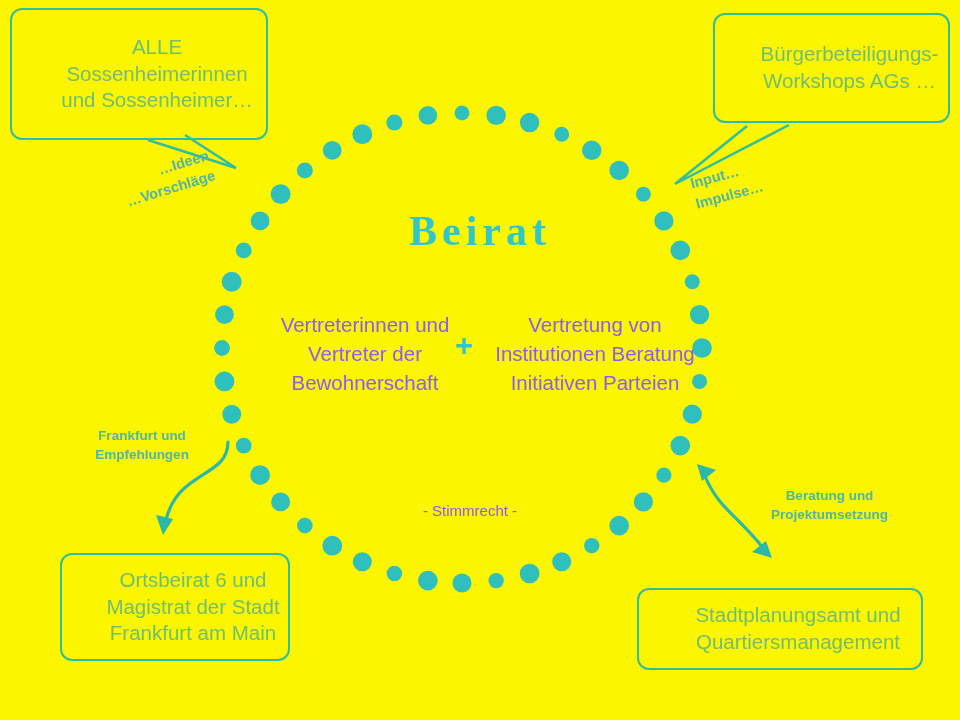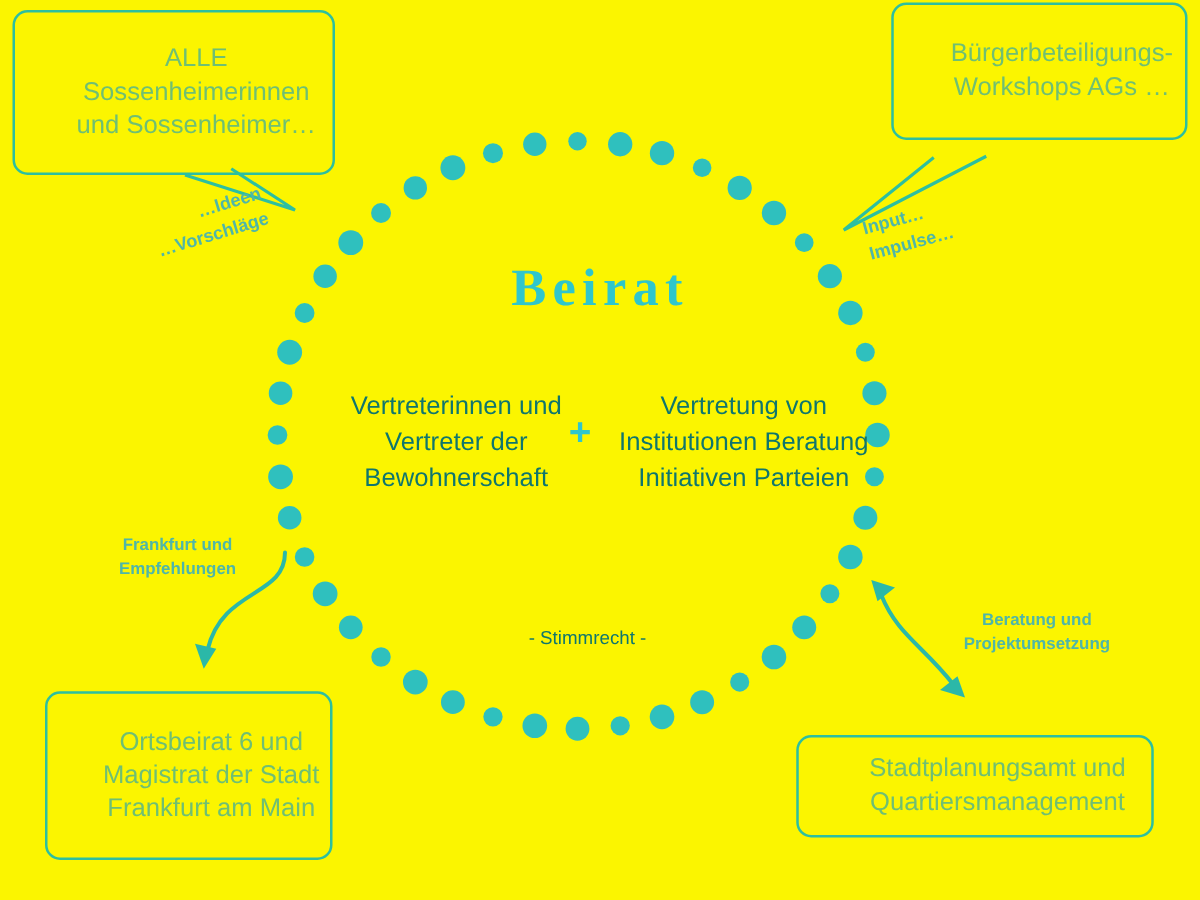--- a/index.html
+++ b/index.html
@@ -19,25 +19,25 @@
     background:transparent;
     box-sizing:border-box;
     display:flex;align-items:center;justify-content:center;
     text-align:center;
     color:#6FBF73;
     line-height:1.30;
   }
   .bubble .txt{width:100%;padding:0 6px;margin-left:36px;}
 
   #bubble-all{left:10px;top:8px;width:258px;height:132px;font-size:20.5px;}
-  #bubble-buergerbeteiligung{left:713px;top:2px;width:237px;height:110px;font-size:20.5px;}
-  #bubble-ortsbeirat{left:36px;top:553px;width:230px;height:135px;font-size:20.5px;}
+  #bubble-buergerbeteiligung{left:713px;top:13px;width:237px;height:110px;font-size:20.5px;}
+  #bubble-ortsbeirat{left:60px;top:553px;width:230px;height:108px;font-size:20.5px;}
   #bubble-stadtplanungsamt{left:637px;top:588px;width:286px;height:82px;font-size:20.5px;}
 
-  .plain-text{position:absolute;color:#0f766e;text-align:center;line-height:1.42;}
+  .plain-text{position:absolute;color:#8b5cf6;text-align:center;line-height:1.42;}
 
   #center-title{
     left:0;right:0;top:202px;
     font-size:42px;font-weight:bold;
     color:#2FC6CC;letter-spacing:5px;
     text-align:center;
     font-family:Liberation Serif, serif;
   }
   #col-left{left:250px;top:310px;width:230px;font-size:20.5px;}
   #col-right{left:480px;top:310px;width:230px;font-size:20.5px;}

